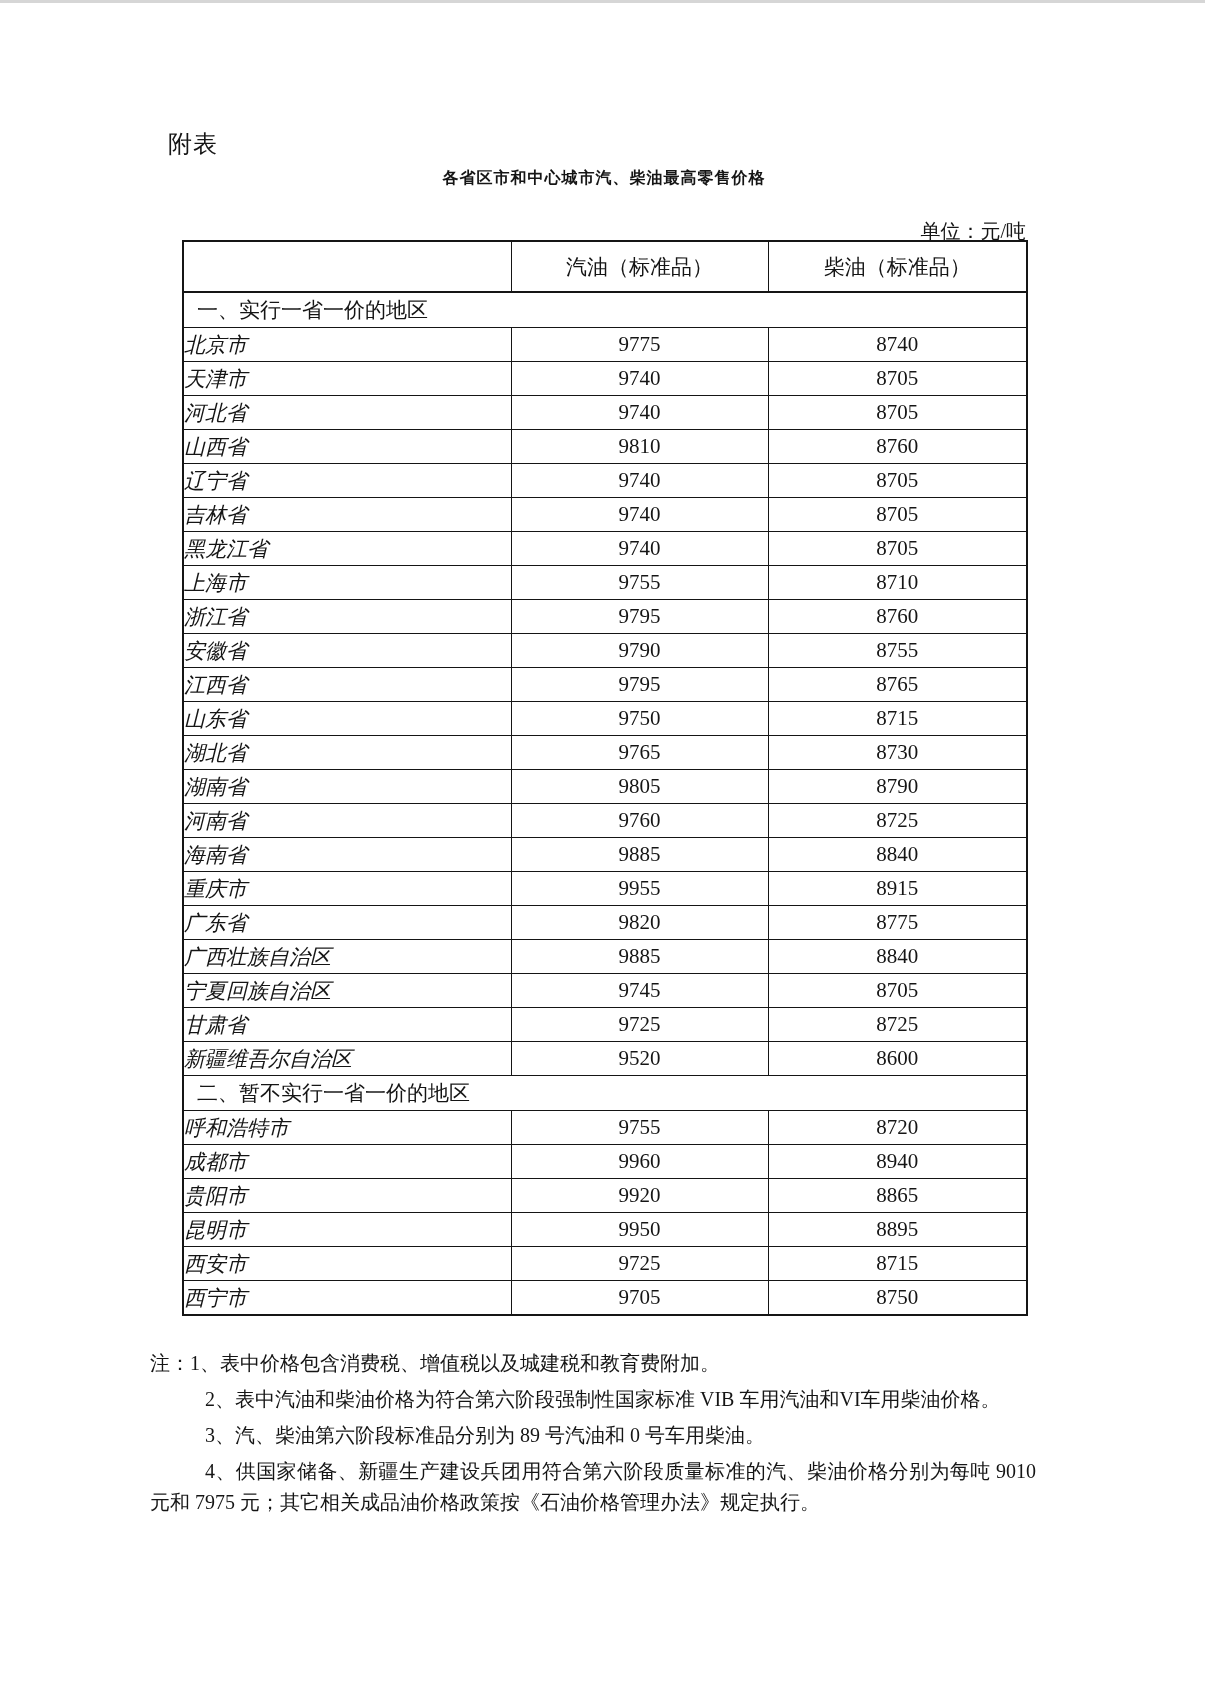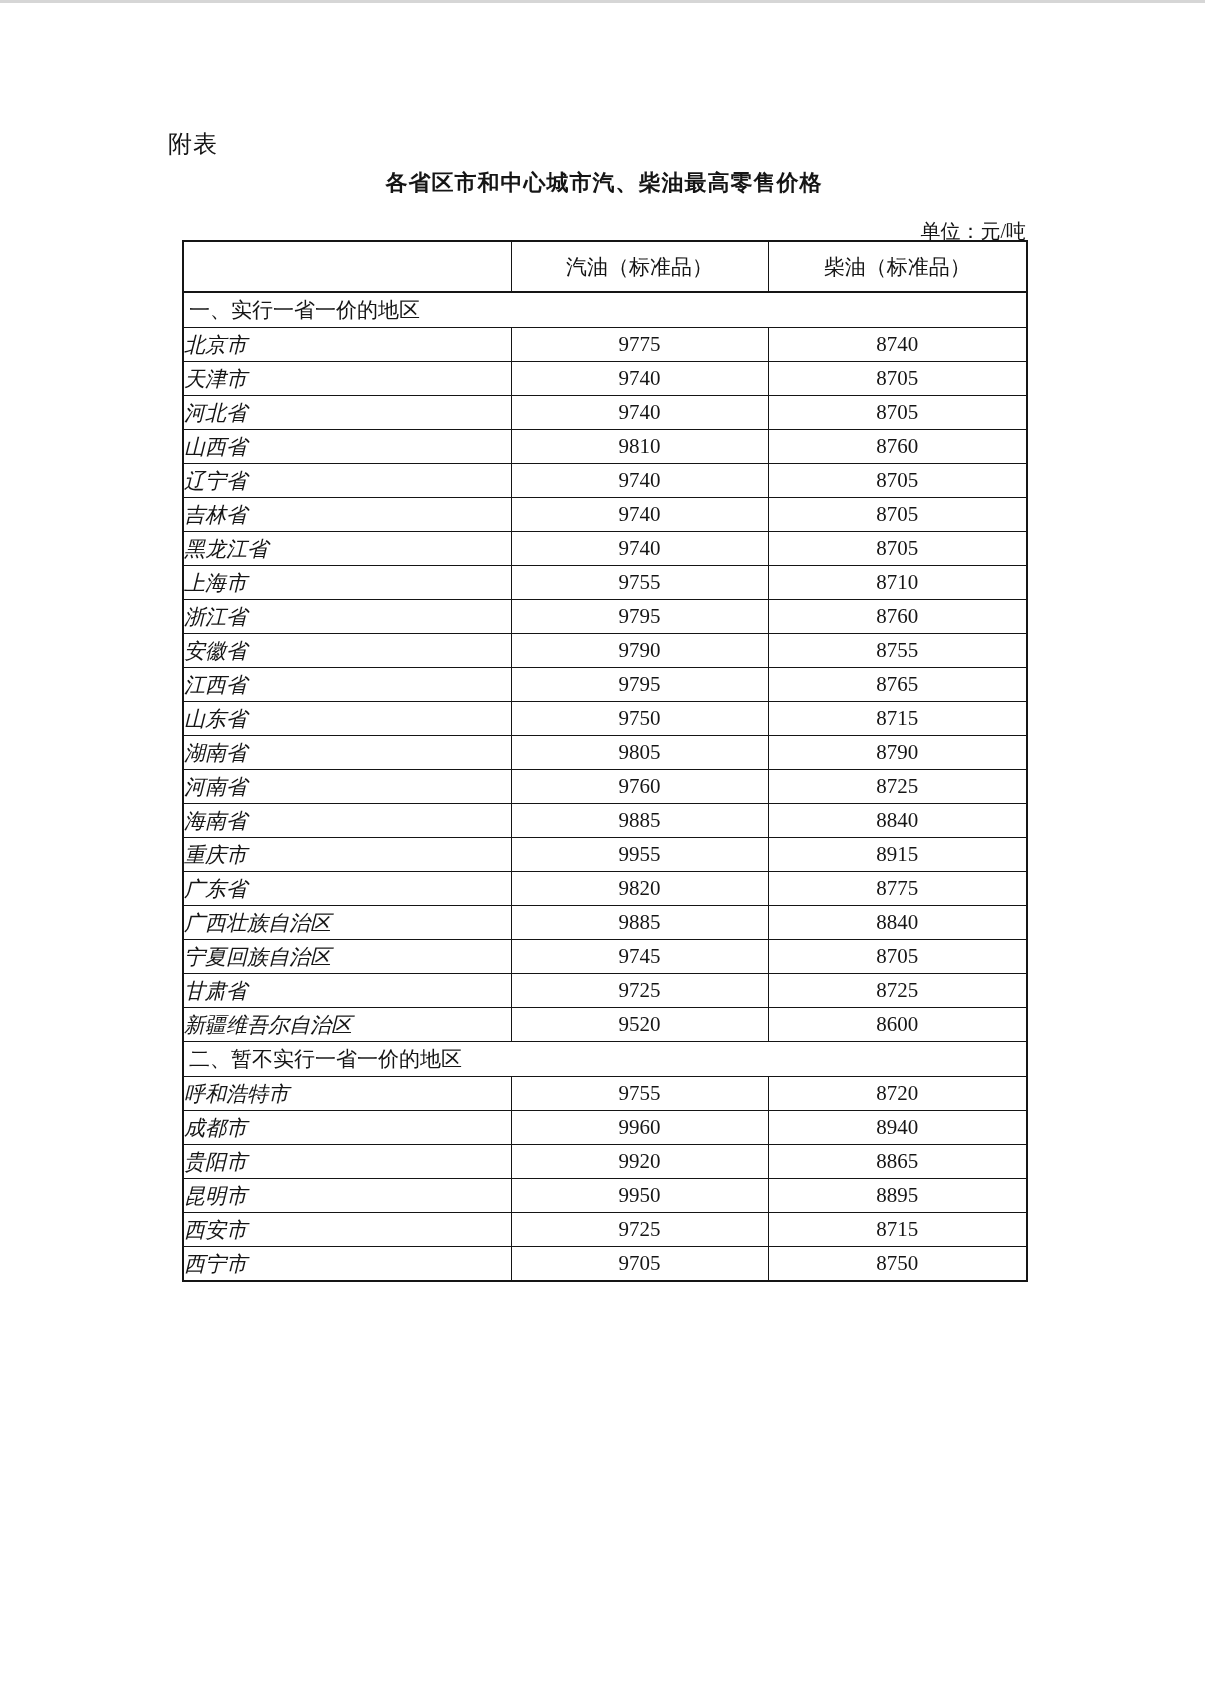--- a/index.html
+++ b/index.html
@@ -31,21 +31,21 @@
     letter-spacing: 1px;
   }
   .doc-title {
     position: absolute;
     left: 182px;
     top: 168px;
     width: 844px;
     text-align: center;
     font-family: "Liberation Sans", "DejaVu Sans", sans-serif;
     font-weight: bold;
-    font-size: 22px;
+    font-size: 16px;
     letter-spacing: 1px;
   }
   .unit-label {
     position: absolute;
     left: 182px;
     top: 218px;
     width: 844px;
     text-align: right;
     font-size: 20px;
   }
@@ -68,21 +68,21 @@
   }
   table.price-table thead th {
     height: 49px;
     font-weight: normal;
     text-align: center;
     border-bottom: 2.5px solid #151515;
   }
   tr.section-row td {
     height: 34px;
     text-align: left;
-    padding-left: 5px;
+    padding-left: 13px;
   }
   tr.data-row td {
     height: 33px;
   }
   td.region-td {
     text-align: left;
     padding-left: 63px;
     font-style: italic;
   }
   td.price-td {
@@ -187,20 +187,25 @@
           <td class="region-td">江西省</td>
           <td class="price-td">9795</td>
           <td class="price-td">8765</td>
         </tr>
         <tr class="data-row">
           <td class="region-td">山东省</td>
           <td class="price-td">9750</td>
           <td class="price-td">8715</td>
         </tr>
         <tr class="data-row">
+          <td class="region-td">湖北省</td>
+          <td class="price-td">9765</td>
+          <td class="price-td">8730</td>
+        </tr>
+        <tr class="data-row">
           <td class="region-td">湖南省</td>
           <td class="price-td">9805</td>
           <td class="price-td">8790</td>
         </tr>
         <tr class="data-row">
           <td class="region-td">河南省</td>
           <td class="price-td">9760</td>
           <td class="price-td">8725</td>
         </tr>
         <tr class="data-row">
@@ -267,13 +272,19 @@
           <td class="price-td">8715</td>
         </tr>
         <tr class="data-row">
           <td class="region-td">西宁市</td>
           <td class="price-td">9705</td>
           <td class="price-td">8750</td>
         </tr>
       </tbody>
   </table>
 
+  <div class="notes">
+      <p>注：1、表中价格包含消费税、增值税以及城建税和教育费附加。</p>
+      <p class="indented">2、表中汽油和柴油价格为符合第六阶段强制性国家标准 VIB 车用汽油和VI车用柴油价格。</p>
+      <p class="indented">3、汽、柴油第六阶段标准品分别为 89 号汽油和 0 号车用柴油。</p>
+      <p class="indented">4、供国家储备、新疆生产建设兵团用符合第六阶段质量标准的汽、柴油价格分别为每吨 9010 元和 7975 元；其它相关成品油价格政策按《石油价格管理办法》规定执行。</p>
+    </div>
 </div>
 
 </body></html>

